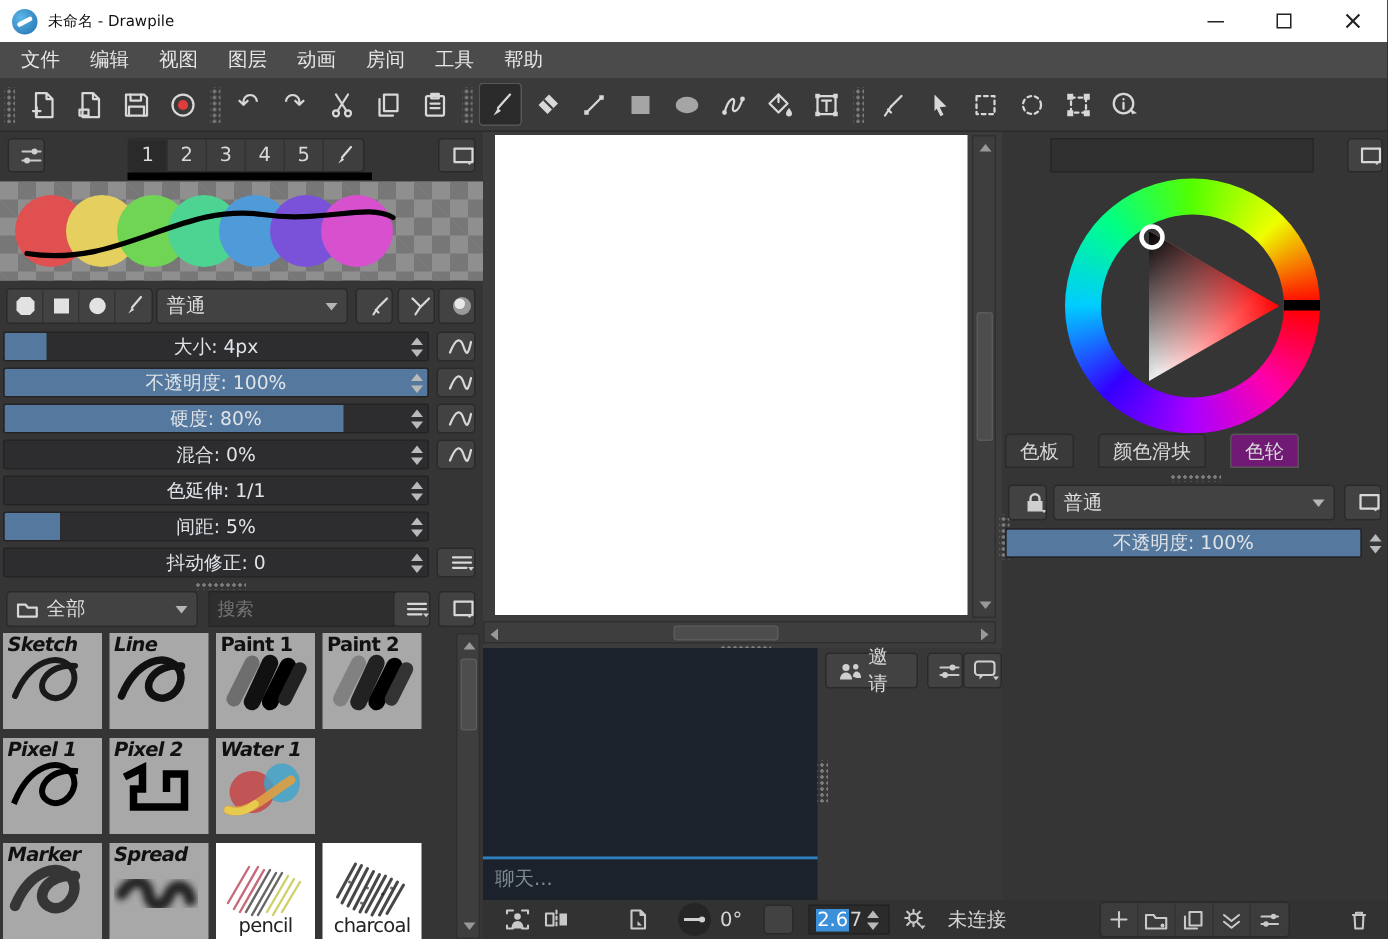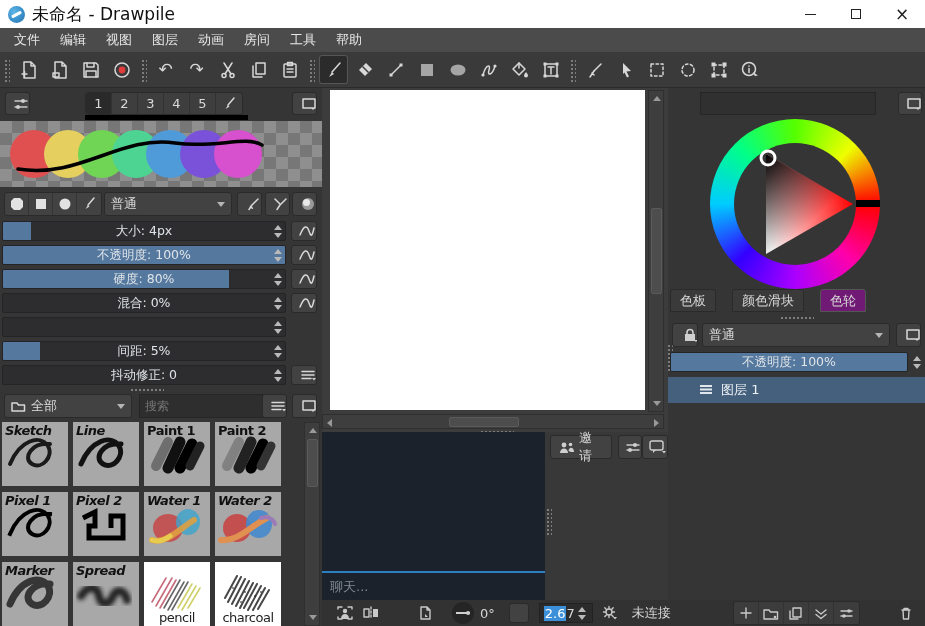--- a/index.html
+++ b/index.html
@@ -2,21 +2,21 @@
 <html><head>
 <meta charset="utf-8">
 <style>
 *{margin:0;padding:0;box-sizing:border-box}
 body{background:#222;font-family:"DejaVu Sans","Liberation Sans",sans-serif}
 .app{position:relative;width:925px;height:626px;background:#353535;overflow:hidden;color:#d6d6d6;font-size:13px}
 
 .titlebar{position:absolute;left:0;top:0;width:925px;height:28px;background:#ffffff;color:#000;display:flex;align-items:center}
 .applogo{width:17px;height:17px;border-radius:50%;background:radial-gradient(circle at 35% 35%,#5db6e8,#1e6fb0);margin:0 7px 0 8px;position:relative}
 .applogo:after{content:"";position:absolute;left:3px;top:7px;width:11px;height:3px;background:#fff;border-radius:2px;transform:rotate(-28deg)}
-.wintitle{font-size:17px;color:#111}
+.wintitle{font-size:10px;color:#111}
 .wctrls{margin-left:auto;display:flex;height:28px}
 .wbtn{width:46px;height:28px;display:flex;align-items:center;justify-content:center;color:#222;font-size:14px}
 .wbtn .minbar{width:11px;height:1px;background:#222}
 .wbtn .maxbox{width:10px;height:10px;border:1px solid #222}
 .menubar{position:absolute;left:0;top:28px;width:925px;height:24px;background:#4b4b4b;display:flex;align-items:center;padding-left:4px}
 .menu-item{padding:3px 10px;color:#e6e6e6;font-size:13px}
 .toolbar{position:absolute;left:0;top:52px;width:925px;height:36px;background:#3a3a3a;border-bottom:1px solid #2b2b2b;display:flex;align-items:center}
 .vdots{width:7px;height:24px;margin:0 3px;background-image:radial-gradient(circle,#7d7d7d 1px,transparent 1.3px);background-size:4px 4px;background-position:1px 1px}
 .hdots{height:5px;background-image:radial-gradient(circle,#7d7d7d 1px,transparent 1.3px);background-size:4px 4px;position:absolute}
 .tbtn{width:29px;height:29px;display:flex;align-items:center;justify-content:center;border-radius:3px;margin:0 1px}
@@ -397,20 +397,21 @@
           <span class="dn"></span>
         </span>
       </div>
     <div class="btn curvebtn" style="top:205px">
         <svg width="18" height="14">
           <path class="ticon" d="M2,11 C6,1 9,1 11,7 S 14,13 16,4"></path>
         </svg>
       </div>
     <div class="sliderrow" style="top:229px">
         <div class="fill" style="width: 0%;"></div>
+        <span class="slabel">色延伸:  1/1</span>
         <span class="spin">
           <span class="up"></span>
           <span class="dn"></span>
         </span>
       </div>
     <div class="sliderrow" style="top:253px">
         <div class="fill" style="width: 13%;"></div>
         <span class="slabel">间距:  5%</span>
         <span class="spin">
           <span class="up"></span>
@@ -483,26 +484,20 @@
           </svg><span class="plabel">Pixel 1</span></div>
       <div class="preset" style="left:73px;top:72px"><svg width="66" height="64">
             <path d="M10,26 L22,20 L22,34 L16,34 L16,46 L50,46 L50,24 L38,24 L38,36" stroke="#000" stroke-width="5" fill="none"></path>
           </svg><span class="plabel">Pixel 2</span></div>
       <div class="preset" style="left:144px;top:72px"><svg width="66" height="64">
             <ellipse cx="24" cy="36" rx="15" ry="14" fill="#c64545" opacity=".85"></ellipse>
             <ellipse cx="44" cy="30" rx="12" ry="13" fill="#3da4cc" opacity=".8"></ellipse>
             <path d="M8,48 C22,52 34,38 50,28" stroke="#dfa040" stroke-width="6" fill="none" stroke-linecap="round" opacity=".9"></path>
             <path d="M8,48 C16,51 22,47 26,44" stroke="#e8cf50" stroke-width="5" fill="none" stroke-linecap="round" opacity=".9"></path>
           </svg><span class="plabel">Water 1</span></div>
-      <div class="preset" style="left:215px;top:72px"><svg width="66" height="64">
-            <ellipse cx="22" cy="36" rx="14" ry="14" fill="#c64545" opacity=".9"></ellipse>
-            <ellipse cx="44" cy="32" rx="13" ry="14" fill="#4489cc" opacity=".9"></ellipse>
-            <path d="M6,48 C22,50 36,34 52,26" stroke="#e09050" stroke-width="6" fill="none" stroke-linecap="round"></path>
-            <path d="M46,26 C52,24 58,26 60,32" stroke="#9a7ab8" stroke-width="4" fill="none" stroke-linecap="round"></path>
-          </svg><span class="plabel">Water 2</span></div>
       <div class="preset" style="left:2px;top:142px"><svg width="66" height="64">
             <path d="M8,42 C18,18 38,12 46,24 C52,34 40,48 30,42 C20,36 30,20 48,22" stroke="#222" stroke-width="7" fill="none" stroke-linecap="round" opacity=".85"></path>
           </svg><span class="plabel">Marker</span></div>
       <div class="preset" style="left:73px;top:142px"><svg width="66" height="64">
             <defs>
               <filter id="blr">
                 <feGaussianBlur stdDeviation="2"></feGaussianBlur>
               </filter>
             </defs>
             <path d="M8,34 C16,22 24,24 26,34 C28,44 36,44 40,34 C44,26 52,28 54,38" stroke="#222" stroke-width="8" fill="none" stroke-linecap="round" filter="url(#blr)"></path>
@@ -644,26 +639,20 @@
 
     <div class="sliderrow" style="left:2px;top:264px;width:238px">
         <div class="fill" style="width: 100%;"></div>
         <span class="slabel">不透明度:  100%</span>
       </div>
     <span class="spin" style="position:absolute;left:241px;top:264px;height:20px">
         <span class="up"></span>
         <span class="dn"></span>
       </span>
 
-    <div class="layerrow" style="top:289px">
-      <svg width="16" height="14" style="margin:0 7px 0 30px">
-          <path d="M2,3 h12 M2,6.5 h12 M2,10 h12" stroke="#dfe6ec" stroke-width="2.2"></path>
-        </svg>
-      <span>图层 1</span>
-    </div>
   </div>
 
   <div class="statusbar">
     <div style="width:10px"></div>
     <div class="tbtn" style="width:24px;height:22px">
         <svg width="18" height="16">
           <path class="sicon" d="M2,4 v-2 h4 M12,2 h4 v2 M16,12 v2 h-4 M6,14 H2 v-2"></path>
           <circle cx="9" cy="6" r="2.2" fill="#c9c9c9"></circle>
           <path d="M5,14 c0,-3.2 1.8,-5 4,-5 s4,1.8 4,5 z" fill="#c9c9c9"></path>
         </svg>

